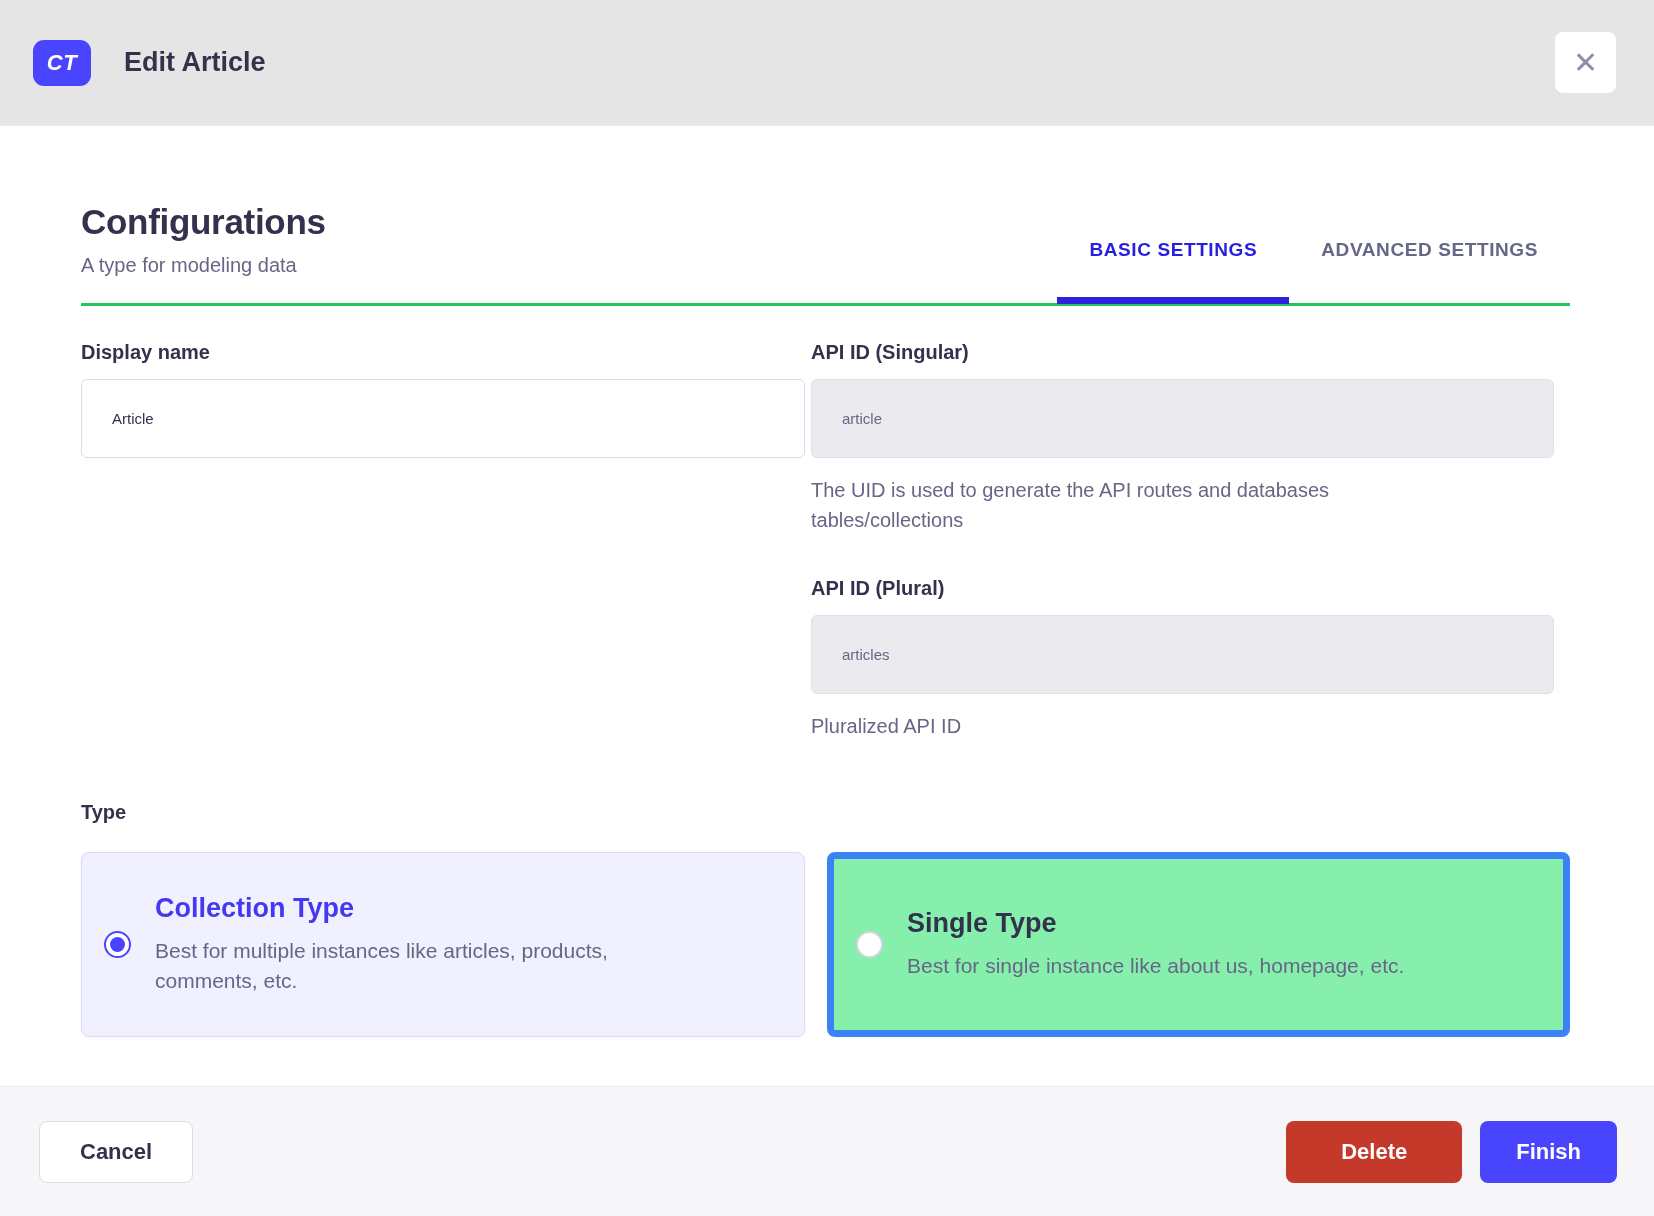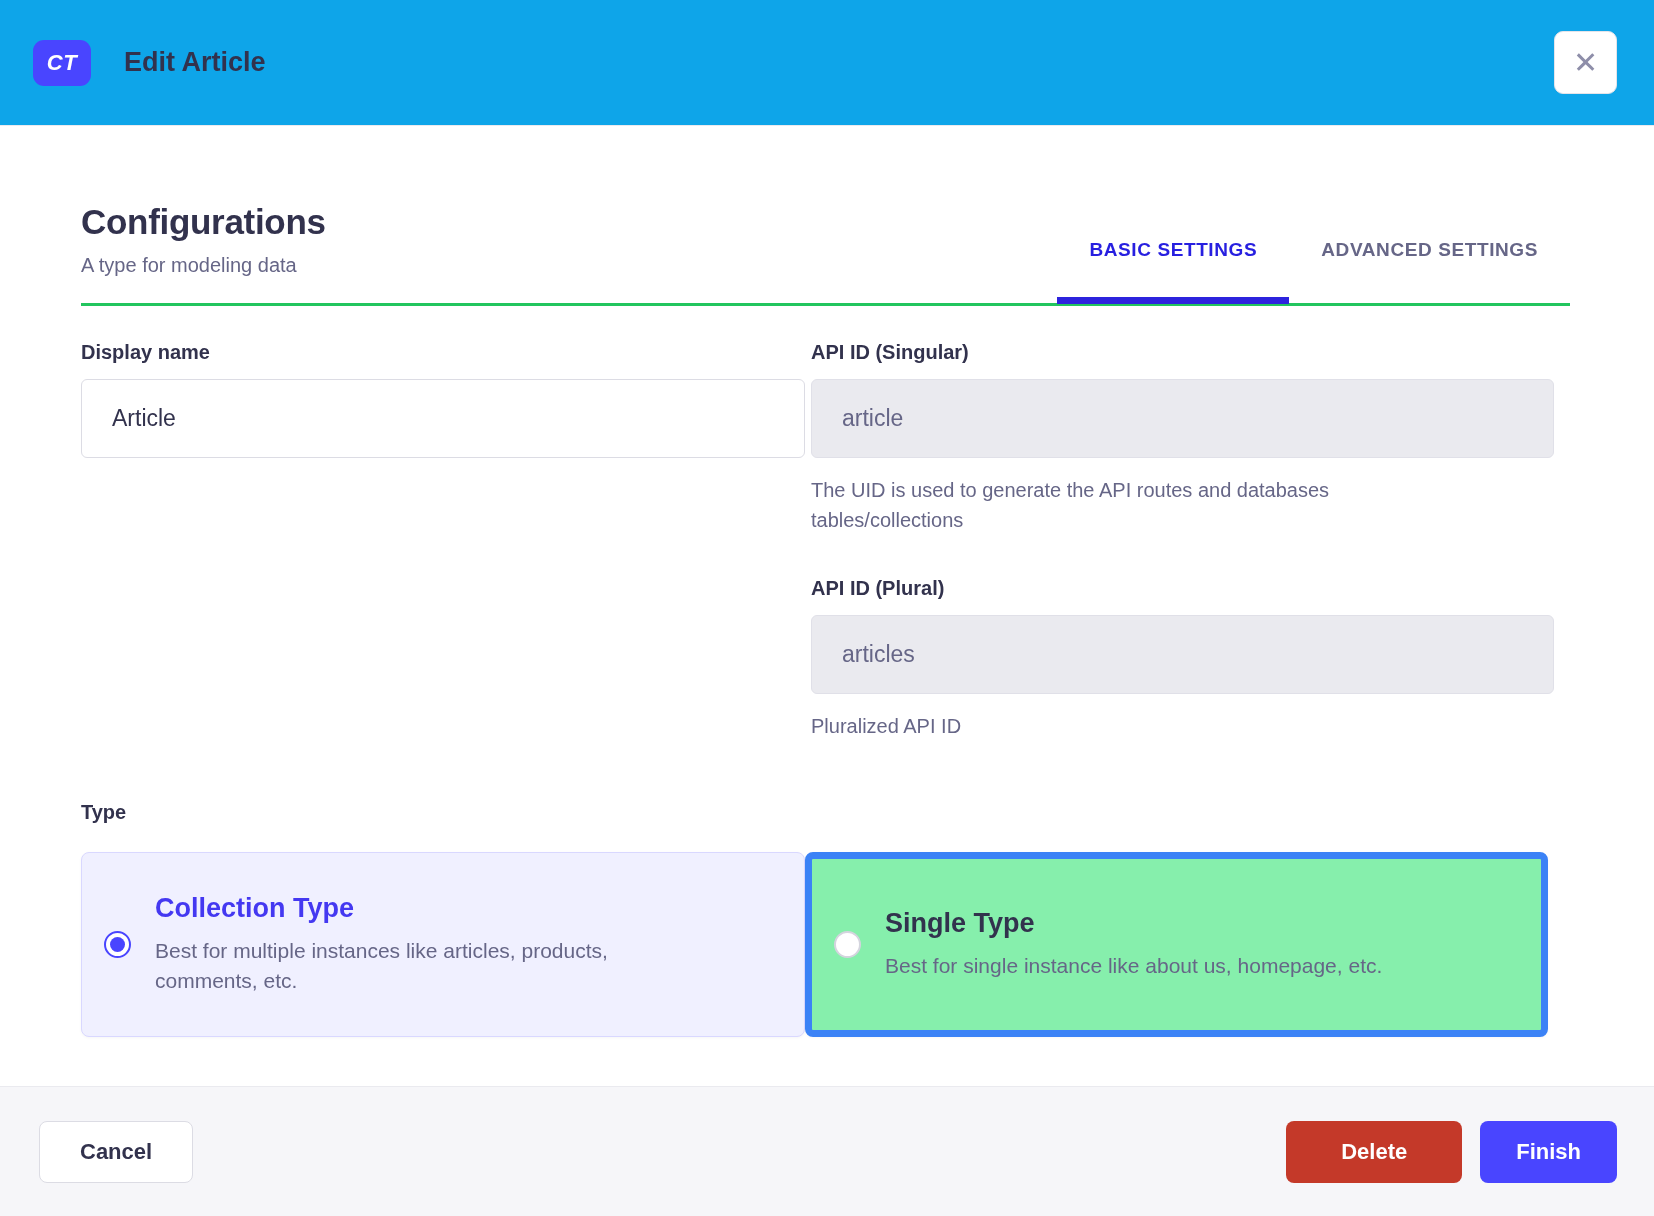--- a/index.html
+++ b/index.html
@@ -9,21 +9,21 @@
     background: #ffffff;
     font-family: "Liberation Sans", sans-serif;
     color: #32324d;
     overflow: hidden;
     position: relative;
   }
 
   
   .modal-header {
     height: 126px;
-    background: #0ea5e9;
+    background: #e5e5e5;
     border-bottom: 1px solid #eaeaef;
     display: flex;
     align-items: center;
     padding: 0 37px 0 33px;
   }
   .ct-badge {
     width: 58px; height: 46px;
     background: #4945ff;
     border-radius: 11px;
     color: #ffffff;
@@ -114,21 +114,21 @@
     color: #32324d;
     margin-bottom: 15px;
   }
   .text-input {
     width: 100%;
     height: 79px;
     border: 1px solid #dcdce4;
     border-radius: 6px;
     background: #ffffff;
     padding: 0 30px;
-    font-size: 23px;
+    font-size: 15px;
     color: #32324d;
     font-family: inherit;
     outline: none;
   }
   .text-input:disabled {
     background: #eaeaef;
     border-color: #e0e0e8;
     color: #666687;
   }
   .helper-text {
@@ -138,20 +138,21 @@
     line-height: 1.5;
     max-width: 645px;
   }
   .field-group-plural { margin-top: 42px; }
 
   
   .type-section { margin-top: 60px; }
   .type-cards {
     display: grid;
     grid-template-columns: 724px 743px;
+    column-gap: 22px;
     margin-top: 28px;
   }
   .type-card {
     height: 185px;
     border-radius: 8px;
     display: flex;
     align-items: center;
     padding-left: 22px;
     cursor: pointer;
     background: #86efac;

